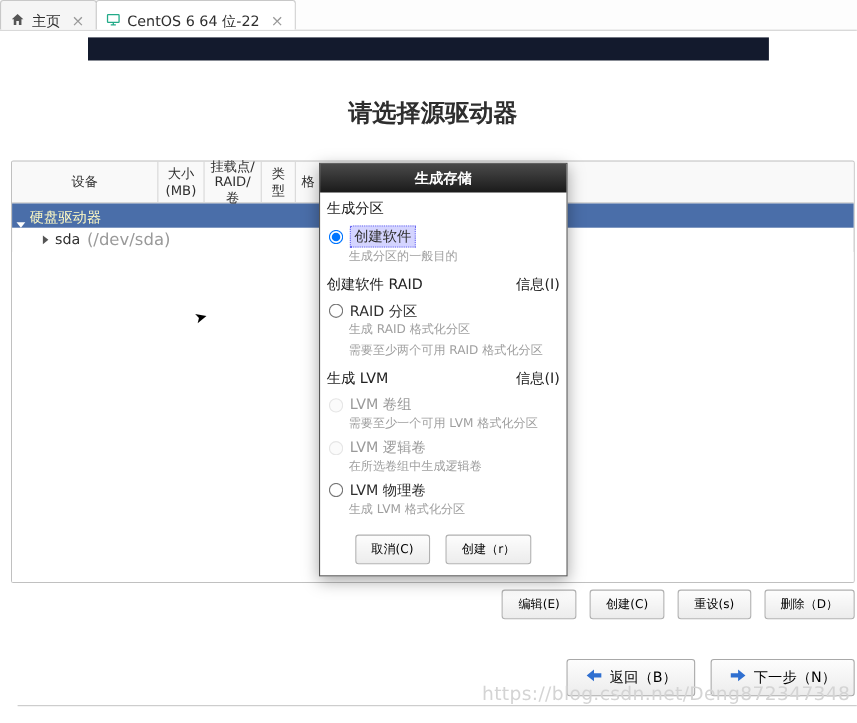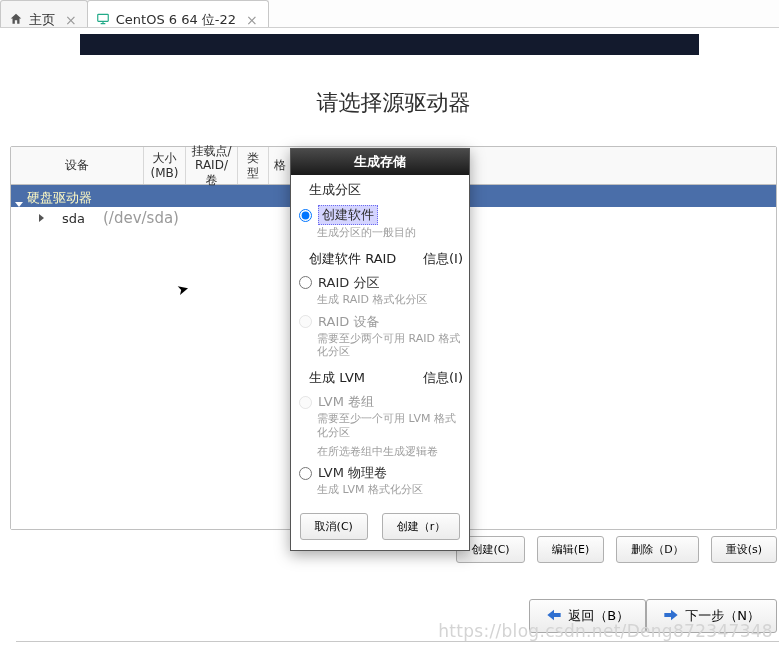--- a/index.html
+++ b/index.html
@@ -10,56 +10,56 @@
   .tab.active { background: #fff; position: relative; z-index: 2; }
   .tab .home-icon svg { width: 14px; height: 14px; }
   .tab .vm-icon svg { width: 14px; height: 14px; }
   .tab .close { color: #999; font-size: 14px; margin-left: 4px; line-height: 1; cursor: pointer; }
   .tab-label { white-space: nowrap; }
 
   .topbar-dark { margin: 6px 80px 0 80px; height: 21px; background: #131a2d; }
 
   .installer { position: absolute; top: 60px; left: 8px; right: 0; bottom: 0; background: #fff; }
 
-  .page-title { text-align: center; font-size: 22px; font-weight: normal; padding: 28px 0 28px 0; }
+  .page-title { text-align: center; font-size: 22px; font-weight: bold; padding: 28px 0 28px 0; }
 
   .panel-outer { margin: 0 2px; border: 1px solid #c0c0c0; border-radius: 2px; }
   .table-header { display: flex; border-bottom: 1px solid #c0c0c0; background: #f9f9f9; height: 38px; }
   .th { border-right: 1px solid #d8d8d8; display: flex; align-items: center; justify-content: center; text-align: center; font-size: 12px; padding: 2px 4px; line-height: 1.2; }
   .th.device { width: 133px; }
   .th.size { width: 42px; }
   .th.mount { width: 52px; }
   .th.type { width: 31px; }
   .th.fmt { width: 22px; border-right: none; }
 
   .row-group { height: 22px; background: #4a6ea9; color: #fef9c3; display: flex; align-items: flex-end; padding-left: 4px; gap: 4px; }
   .row-group .triangle { width: 0; height: 0; border-left: 4px solid transparent; border-right: 4px solid transparent; border-top: 5px solid #fff; }
-  .row-device { height: 22px; display: flex; align-items: center; padding-left: 28px; gap: 18px; }
+  .row-device { height: 22px; display: flex; align-items: center; padding-left: 28px; gap: 6px; }
   .row-device .triangle-r { width: 0; height: 0; border-top: 4px solid transparent; border-bottom: 4px solid transparent; border-left: 5px solid #555; }
   .dev-path { color: #9a9a9a; font-size: 15px; }
 
   .body-white { height: 300px; background: #fff; position: relative; }
   .cursor { position: absolute; left: 166px; top: 52px; font-size: 14px; color: #000; transform: rotate(-15deg); }
 
   .action-row { display: flex; justify-content: flex-end; gap: 12px; padding: 6px 2px 0 0; }
   .btn { background: linear-gradient(#fdfdfd, #ececec); border: 1px solid #b0b0b0; border-radius: 3px; padding: 5px 14px; font-size: 11px; cursor: pointer; white-space: nowrap; }
 
-  .nav-row { display: flex; justify-content: flex-end; padding: 36px 2px 0 0; }
+  .nav-row { display: flex; justify-content: flex-end; gap: 14px; padding: 36px 2px 0 0; }
   .nav-btn { display: flex; align-items: center; gap: 6px; background: linear-gradient(#fdfdfd, #ececec); border: 1px solid #a8a8a8; border-radius: 3px; padding: 7px 16px; font-size: 14px; cursor: pointer; white-space: nowrap; }
   .nav-btn .arrow-l svg, .nav-btn .arrow-r svg { width: 16px; height: 14px; }
 
   .watermark { position: absolute; right: 6px; bottom: 16px; color: #d4d4d4; font-size: 17px; letter-spacing: 0.3px; pointer-events: none; }
 
   .footer-line { position: absolute; left: 8px; right: 0; bottom: 0; height: 16px; border-top: 1px solid #c8c8c8; display: flex; font-size: 11px; color: #555; overflow: hidden; }
 
   
-  .dialog { position: absolute; left: 290px; top: 148px; width: 180px; background: #fff; border: 1px solid #555; box-shadow: 0 4px 14px rgba(0,0,0,0.35); z-index: 50; }
+  .dialog { position: absolute; left: 290px; top: 148px; width: 226px; background: #fff; border: 1px solid #555; box-shadow: 0 4px 14px rgba(0,0,0,0.35); z-index: 50; }
   .dlg-title { background: linear-gradient(#4a4a4a, #1a1a1a); color: #fff; font-weight: bold; text-align: center; padding: 4px 0; font-size: 13px; }
   .dlg-body { padding: 6px 6px 10px 6px; }
-  .sect-head { display: flex; justify-content: space-between; font-size: 13px; color: #222; margin: 6px 0 4px 12px; }
+  .sect-head { display: flex; justify-content: space-between; font-size: 13px; color: #222; margin: 6px 0 4px 0; }
   .sect-head.first { margin-top: 0; }
   .info-link { color: #222; text-align: right; }
   .opt { display: flex; align-items: center; gap: 6px; padding: 2px 0 0 2px; }
   .opt input { margin: 0; }
   .opt-label { font-size: 13px; }
   .opt.sel .opt-label { background: #d4d4ff; border: 1px dotted #6a6af0; padding: 0 3px; }
   .opt.disabled .opt-label { color: #9a9a9a; }
   .opt.disabled input { opacity: 0.55; }
   .subtext { font-size: 11px; color: #9e9e9e; padding: 1px 0 4px 20px; line-height: 1.25; }
   .dlg-btns { display: flex; justify-content: center; gap: 14px; padding-top: 12px; }
@@ -112,24 +112,24 @@
       <span class="triangle-r"></span>
       <span>sda</span>
       <span class="dev-path">(/dev/sda)</span>
     </div>
     <div class="body-white">
       <span class="cursor">➤</span>
     </div>
   </div>
 
   <div class="action-row">
+    <button class="btn">编辑(E)</button>
     <button class="btn">创建(C)</button>
-    <button class="btn">编辑(E)</button>
+    <button class="btn">重设(s)</button>
     <button class="btn">删除（D）</button>
-    <button class="btn">重设(s)</button>
   </div>
 
   <div class="nav-row">
     <button class="nav-btn">
       <span class="arrow-l">
         <svg viewBox="0 0 24 20">
             <path d="M12 2 L2 10 L12 18 L12 13 L22 13 L22 7 L12 7 Z" fill="#2f6fd0"></path>
           </svg>
       </span>
       <span>返回（B）</span>
@@ -163,35 +163,35 @@
 
     <div class="sect-head">
       <span>创建软件 RAID</span>
       <span class="info-link">信息(I)</span>
     </div>
     <label class="opt">
       <input type="radio" name="storage" style="">
       <span class="opt-label">RAID 分区</span>
     </label>
     <div class="subtext">生成 RAID 格式化分区</div>
-    <label class="opt disabled">
-      <input type="radio" name="storage" disabled="" style="">
-      <span class="opt-label">RAID 设备</span>
-    </label>
     <div class="subtext">需要至少两个可用 RAID 格式化分区</div>
 
     <div class="sect-head">
       <span>生成 LVM</span>
       <span class="info-link">信息(I)</span>
     </div>
     <label class="opt disabled">
       <input type="radio" name="storage" disabled="" style="">
       <span class="opt-label">LVM 卷组</span>
     </label>
     <div class="subtext">需要至少一个可用 LVM 格式化分区</div>
+    <label class="opt disabled">
+      <input type="radio" name="storage" disabled="" style="">
+      <span class="opt-label">LVM 逻辑卷</span>
+    </label>
     <div class="subtext">在所选卷组中生成逻辑卷</div>
     <label class="opt">
       <input type="radio" name="storage" style="">
       <span class="opt-label">LVM 物理卷</span>
     </label>
     <div class="subtext">生成 LVM 格式化分区</div>
 
     <div class="dlg-btns">
       <button class="btn">取消(C)</button>
       <button class="btn">创建（r）</button>

